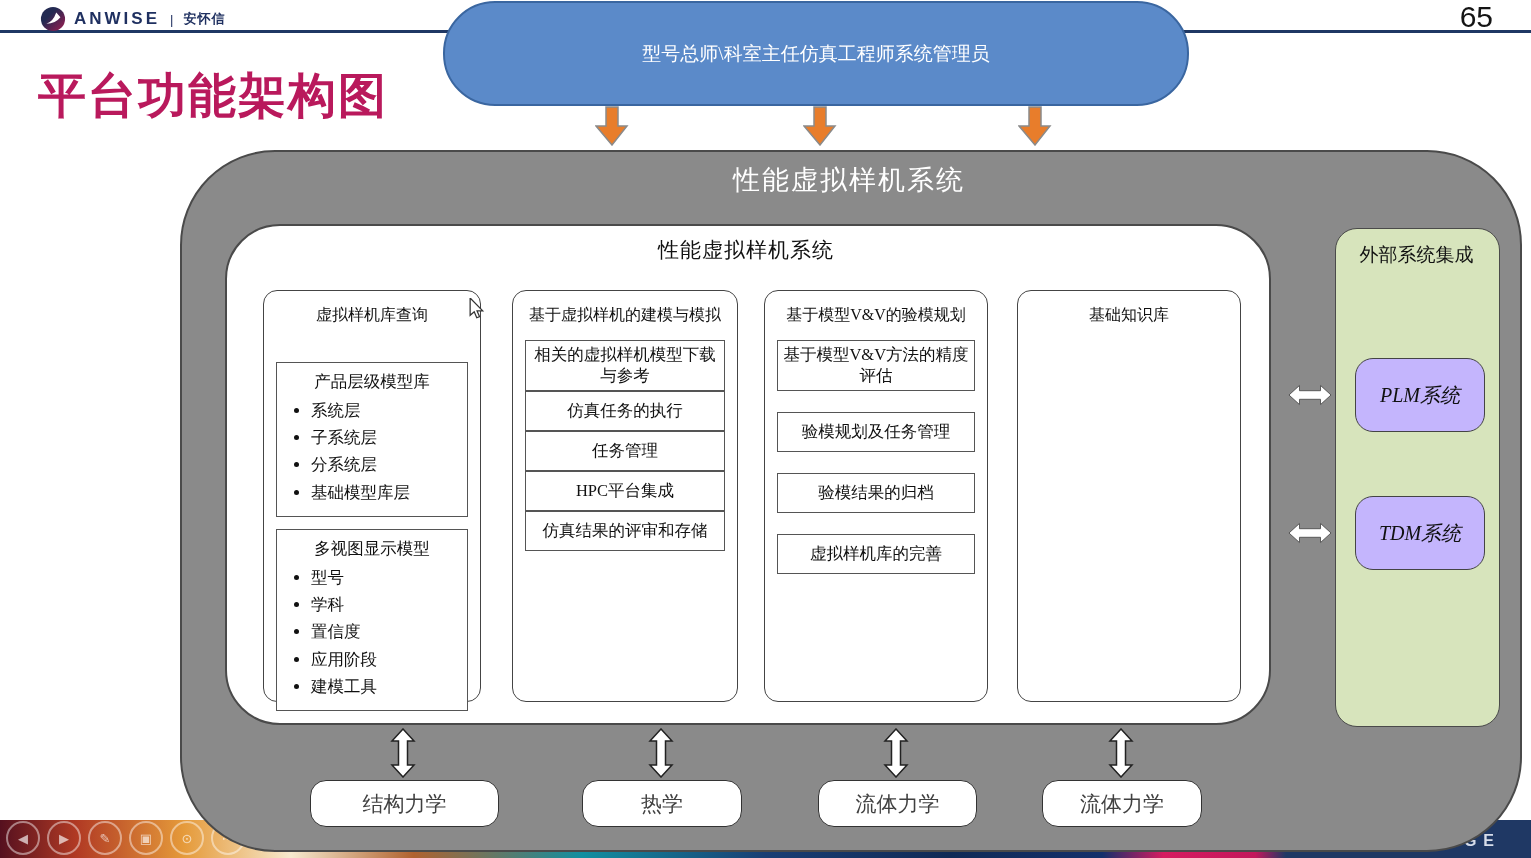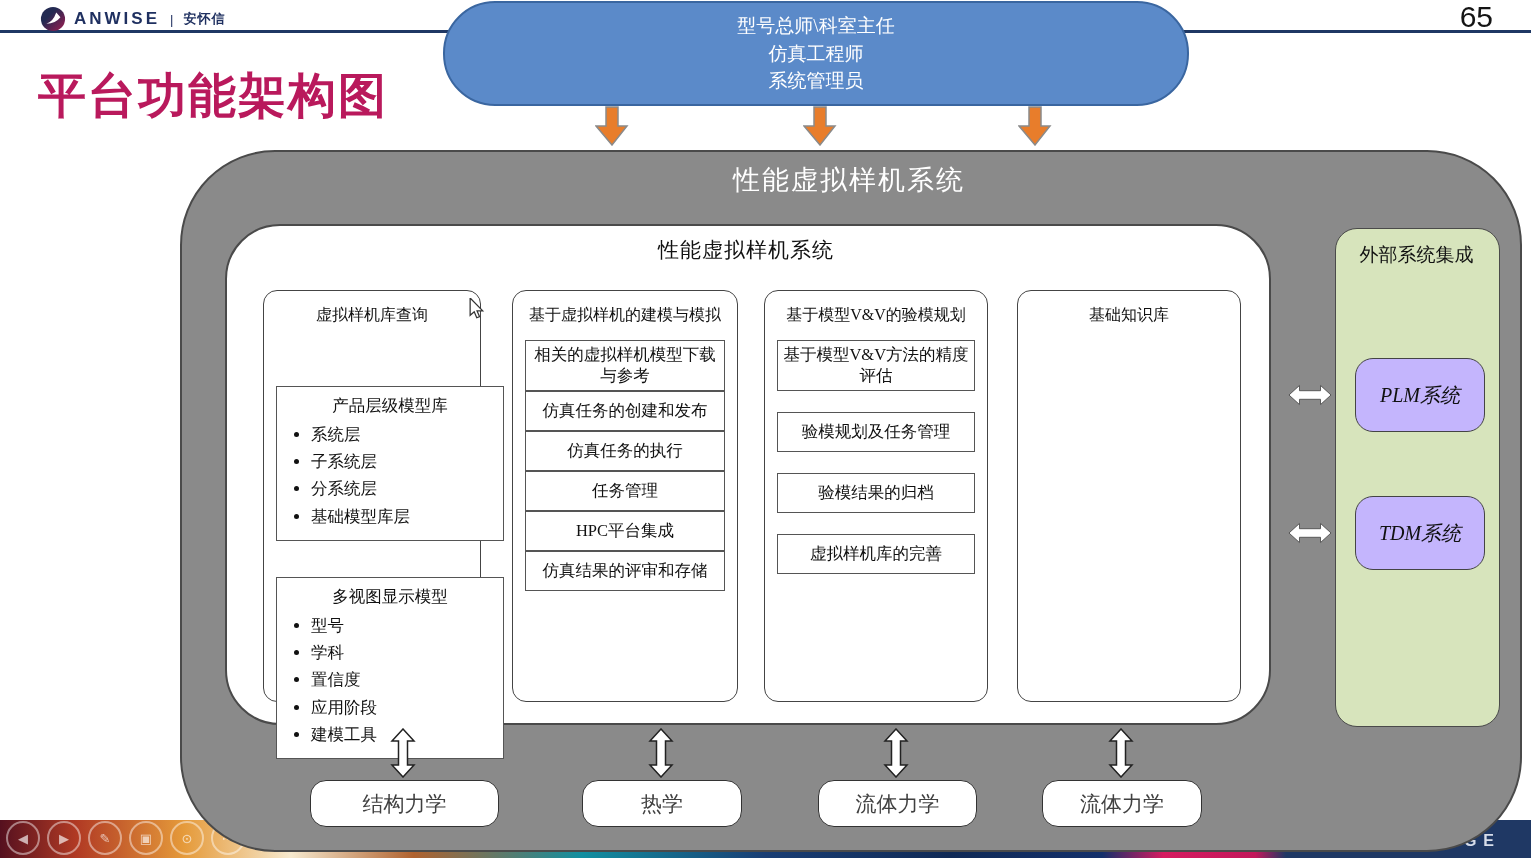--- a/index.html
+++ b/index.html
@@ -18,21 +18,21 @@
   .logo-text{font-size:17px;font-weight:bold;letter-spacing:3px;color:#1F3060;}
   .logo-sep{font-size:13px;color:#1F3060;margin:0 2px;}
   .logo-cn{font-size:13px;font-weight:bold;color:#1F3060;letter-spacing:1px;}
   .page-number{right:38px;top:0px;font-size:30px;color:#141414;z-index:3;}
   .slide-title{left:38px;top:64px;font-size:48px;font-weight:900;color:#B9195C;letter-spacing:2px;z-index:3;}
 
   
   .actors-pill{
     left:443px;top:1px;width:742px;height:101px;z-index:4;
     background:#5B8AC9;border:2px solid #3A66A0;border-radius:52px;
-    display:flex;flex-direction:column;align-items:center;justify-content:center;
+    display:flex;align-items:center;justify-content:center;
     color:#ffffff;font-size:19px;line-height:1.45;text-align:center;
   }
 
   
   .orange-arrow{width:34px;height:40px;top:106px;z-index:4;}
 
   
   .gray-panel{
     left:180px;top:150px;width:1338px;height:698px;z-index:2;
     background:#8A8A8A;border:2px solid #4A4A4A;border-radius:95px;
@@ -58,21 +58,21 @@
   .items{display:flex;flex-direction:column;}
   .gap16{}
   .gap21{gap:21px;}
   .item{
     border:1.5px solid #555555;background:#fff;min-height:40px;box-sizing:border-box;
     display:flex;align-items:center;justify-content:center;text-align:center;
     font-size:16.5px;color:#111;line-height:1.3;padding:3px 5px;
   }
   .group{
     border:1.5px solid #555555;background:#fff;box-sizing:border-box;
-    margin:0 auto 0 auto;width:228px;padding:8px 6px 10px 6px;
+    margin:0 auto 0 auto;width:192px;padding:8px 6px 10px 6px;
   }
   .group-a{margin-top:22px;}
   .group-b{margin-top:12px;}
   .group-title{text-align:center;font-size:16.5px;color:#111;margin-bottom:4px;}
   .group ul{margin:0;padding:0 0 0 28px;list-style:disc;}
   .group li{font-size:16.5px;color:#111;line-height:1.65;}
 
   
   .green-box{
     left:1335px;top:228px;width:163px;height:497px;z-index:3;
@@ -152,21 +152,21 @@
 <svg class="abs orange-arrow" style="left:1018px" viewBox="0 0 34 40">
   <path d="M11 1 h12 v19 h9 L17 39 L1 20 h10 Z" fill="#E87D2B" stroke="#8a8a8a" stroke-width="1.5"></path>
   </svg>
 
 <div class="abs gray-panel"></div>
 <div class="abs gray-title serif">性能虚拟样机系统</div>
 
 <div class="abs white-box"></div>
 <div class="abs white-box-title serif">性能虚拟样机系统</div>
 
-<div class="abs col serif" style="left:263px;width:218px;gap:24px;">
+<div class="abs col serif" style="left:263px;width:218px;">
   <div class="col-header">虚拟样机库查询</div>
   <div class="group group-a">
     <div class="group-title">产品层级模型库</div>
     <ul>
       <li>系统层</li>
       <li>子系统层</li>
       <li>分系统层</li>
       <li>基础模型库层</li>
     </ul>
   </div>
@@ -179,21 +179,20 @@
       <li>应用阶段</li>
       <li>建模工具</li>
     </ul>
   </div>
 </div>
 
 <div class="abs col serif" style="left:512px;width:226px;">
   <div class="col-header">基于虚拟样机的建模与模拟</div>
   <div class="items gap16">
     <div class="item" style="min-height:46px">相关的虚拟样机模型下载与参考</div>
-    <div class="item">仿真任务的创建和发布</div>
     <div class="item">仿真任务的执行</div>
     <div class="item">任务管理</div>
     <div class="item">HPC平台集成</div>
     <div class="item">仿真结果的评审和存储</div>
   </div>
 </div>
 
 <div class="abs col serif" style="left:764px;width:224px;">
   <div class="col-header">基于模型V&amp;V的验模规划</div>
   <div class="items gap21">

